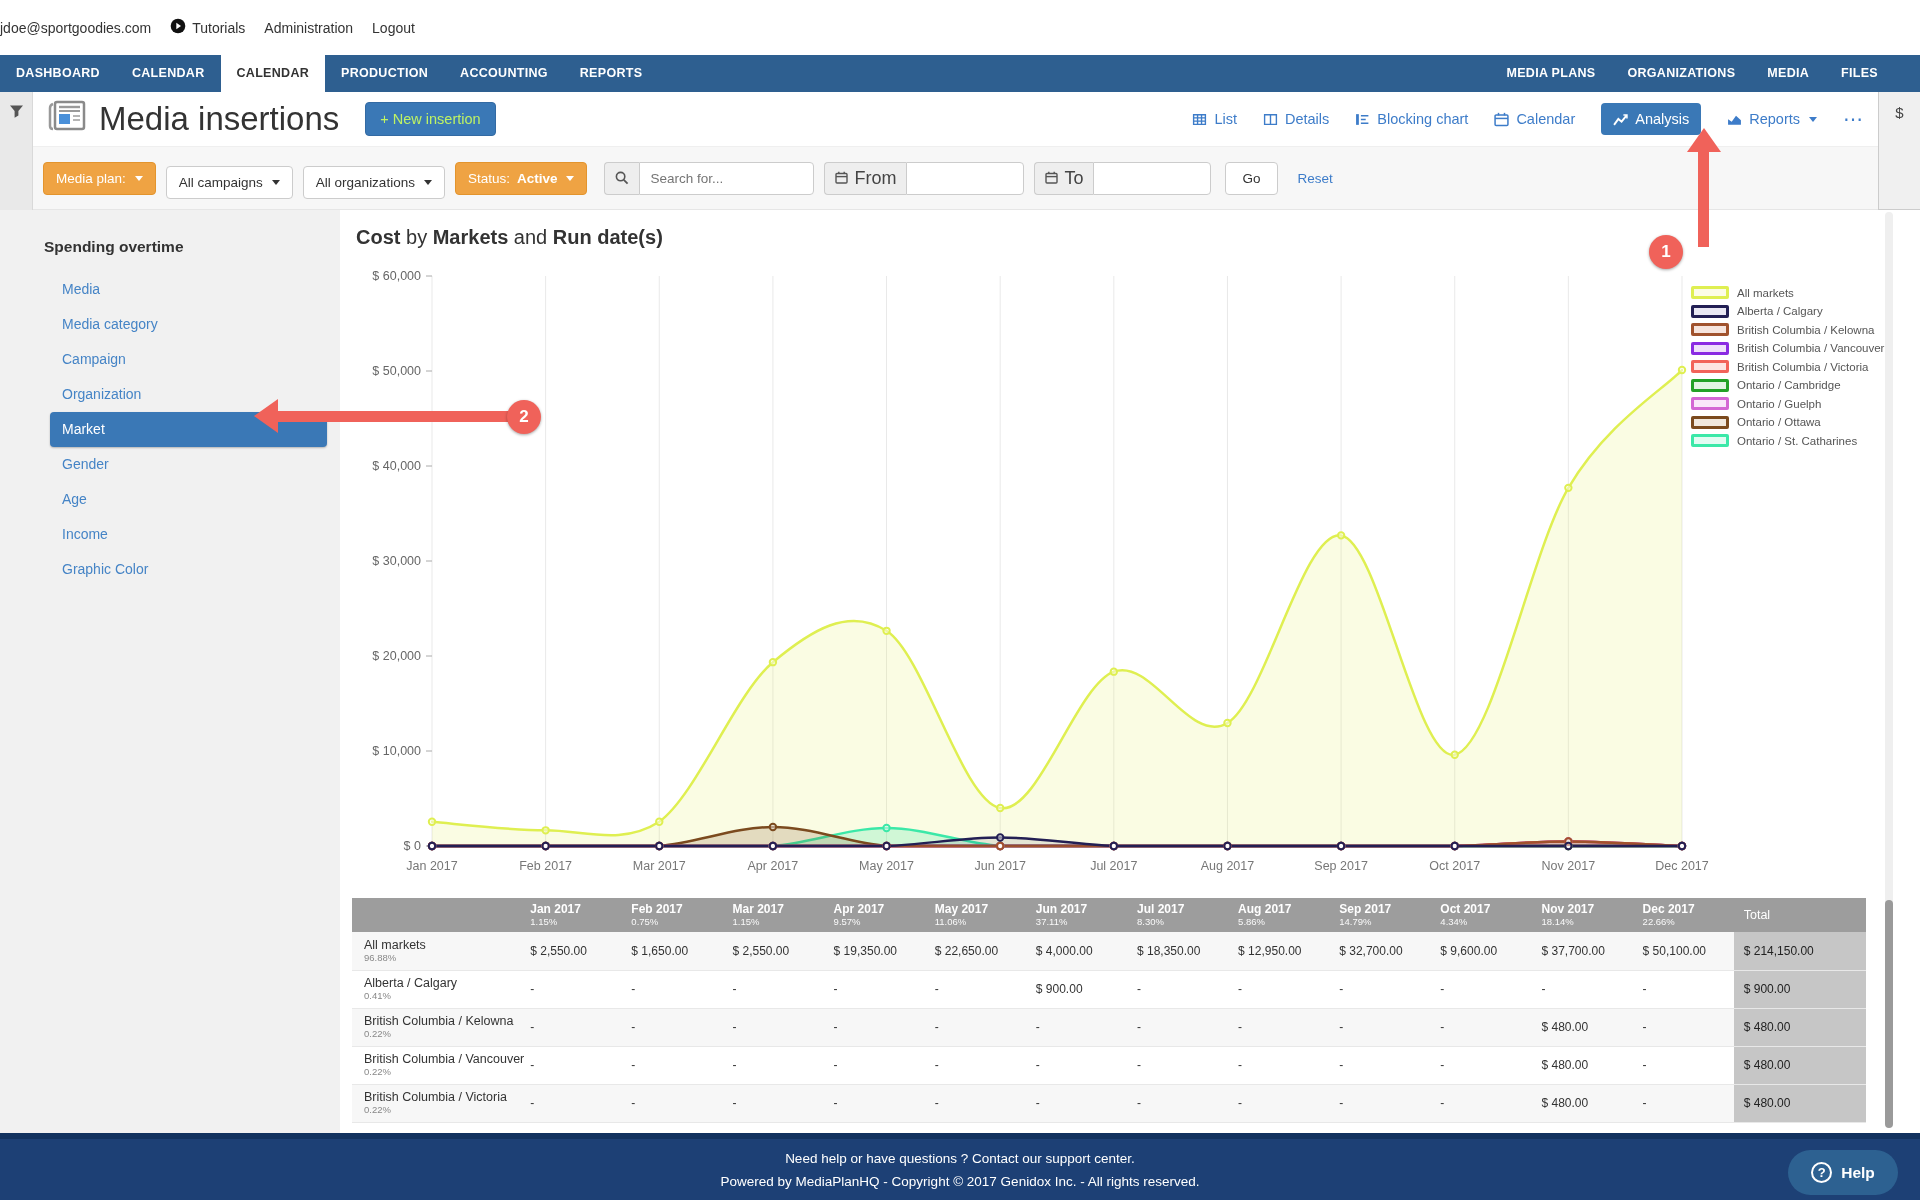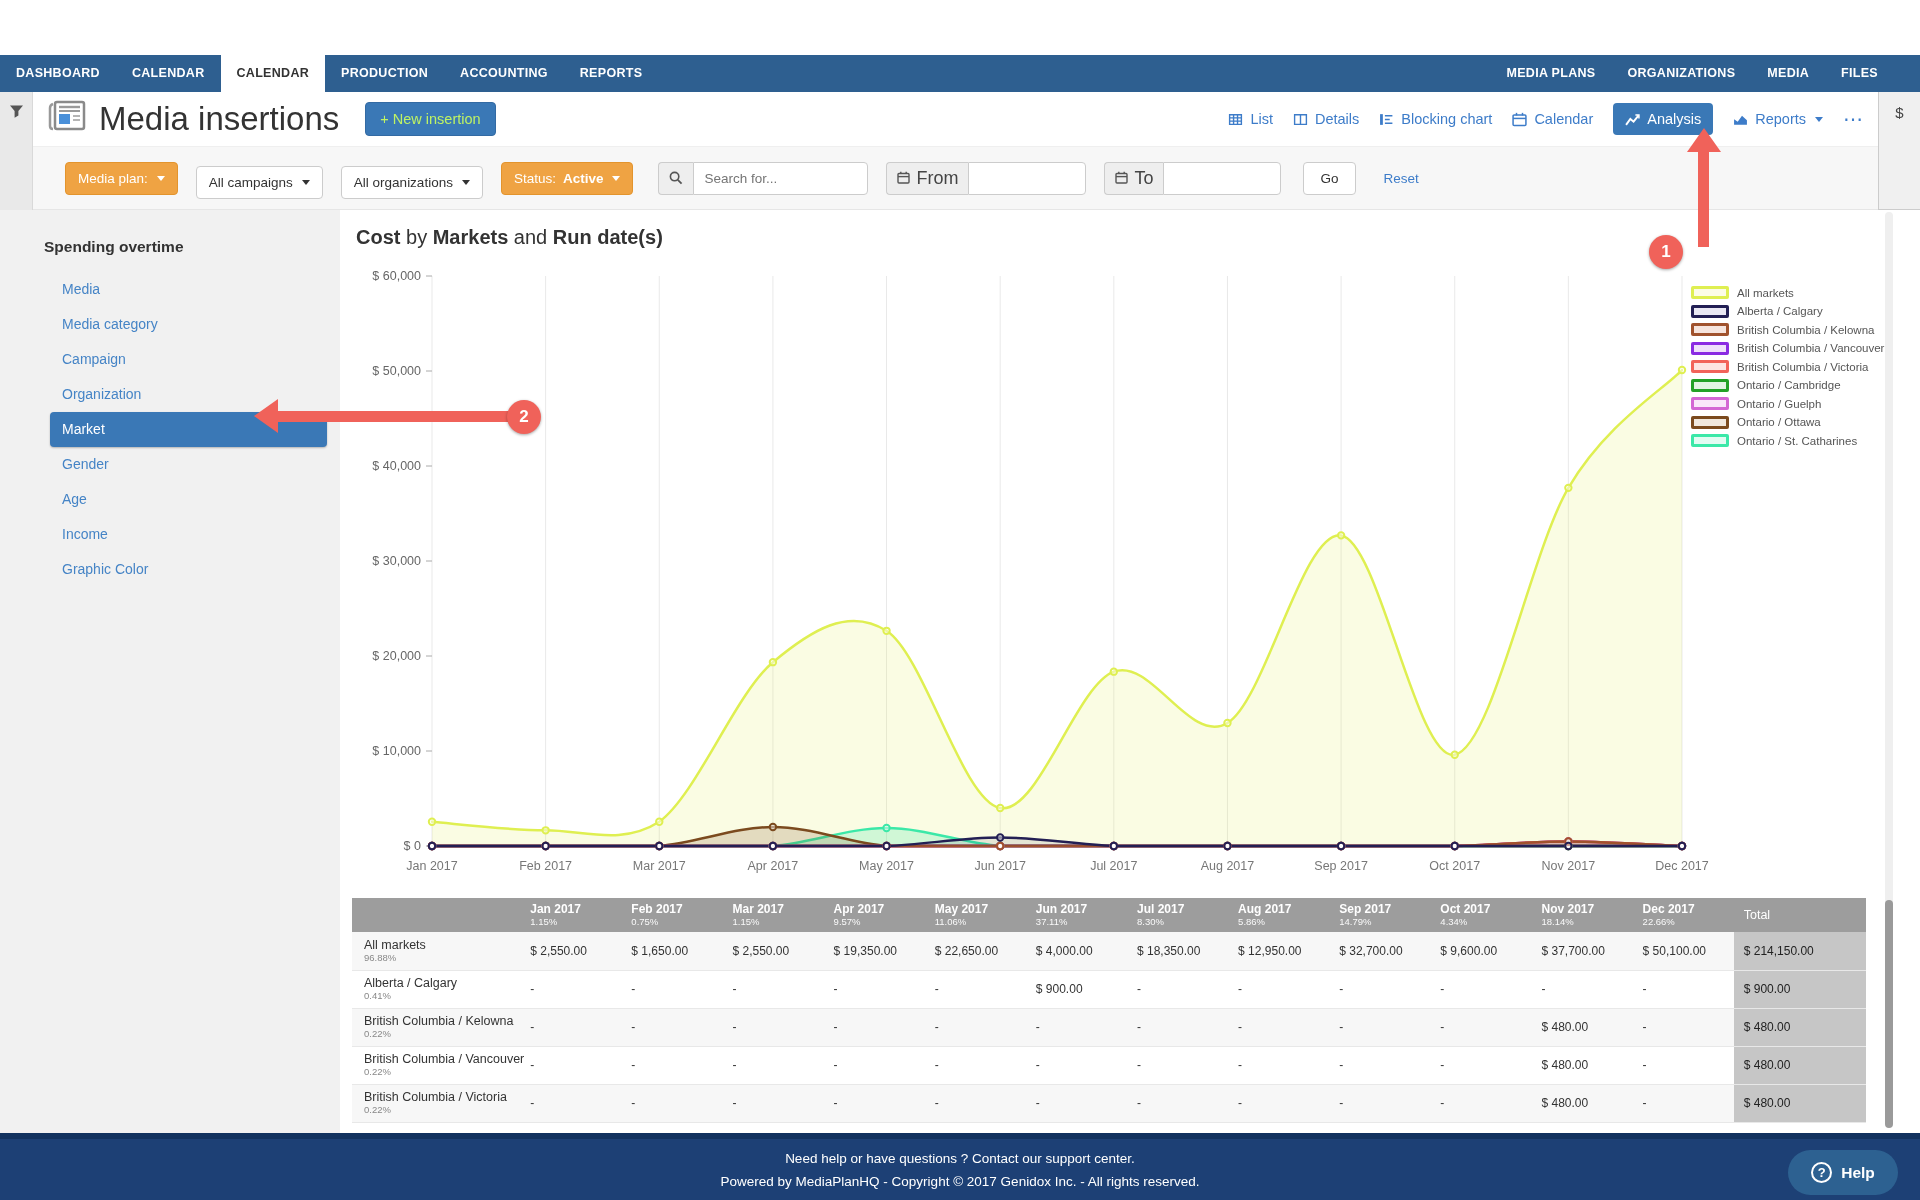--- a/index.html
+++ b/index.html
@@ -23,28 +23,28 @@
 
   
   .workspace { position:absolute; left:0; top:92px; width:100%; height:1041px; background:#fff; }
   .rail-left { position:absolute; left:0; top:0; width:33px; height:118px; background:#e9e9e9; border-right:1px solid #d9d9d9; text-align:center; padding-top:12px; }
   .rail-right { position:absolute; right:0; top:0; width:42px; height:118px; background:#f0f0f0; border-left:1px solid #ccc; border-bottom:1px solid #ccc; text-align:center; padding-top:12px; font-size:15px; color:#444; }
 
   .title-row { position:absolute; left:33px; right:42px; top:0; height:55px; background:#fff; display:flex; align-items:center; border-bottom:1px solid #efefef; }
   .title-row .news { margin-left:14px; }
   .page-title { font-size:33px; font-weight:500; color:#333; margin-left:12px; white-space:nowrap; }
   .btn-new { margin-left:26px; background:#3a78b6; color:#bef264; border:1px solid #336aa3; border-radius:4px; font-size:14.5px; padding:8px 14px; cursor:pointer; white-space:nowrap; }
-  .views { margin-left:auto; display:flex; align-items:center; gap:20px; padding-right:14px; }
+  .views { margin-left:auto; display:flex; align-items:center; gap:26px; padding-right:14px; }
   .view-item { display:flex; align-items:center; gap:7px; color:#3d7cc9; font-size:14.5px; cursor:pointer; white-space:nowrap; }
   .view-item.active { background:#3a78b6; color:#fff; border-radius:4px; padding:8px 12px; }
   .view-more { color:#3d7cc9; font-size:20px; cursor:pointer; letter-spacing:1px; }
   .caret { display:inline-block; width:0; height:0; border-left:4px solid transparent; border-right:4px solid transparent; border-top:5px solid currentColor; margin-left:2px; }
 
   
-  .filter-row { position:absolute; left:33px; right:42px; top:55px; height:63px; background:#f7f7f7; border-bottom:1px solid #e6e6e6; display:flex; align-items:center; padding-left:32px; gap:18px; }
+  .filter-row { position:absolute; left:33px; right:42px; top:55px; height:63px; background:#f7f7f7; border-bottom:1px solid #e6e6e6; display:flex; align-items:center; padding-left:10px; gap:10px; }
   .btn-orange { background:#efa343; border:1px solid #e3942d; color:#fff; border-radius:4px; height:33px; padding:0 12px; font-size:13.5px; display:flex; align-items:center; gap:7px; cursor:pointer; white-space:nowrap; }
   .btn-white { background:#fff; border:1px solid #ccc; color:#333; border-radius:4px; height:33px; padding:0 12px; font-size:13.5px; display:flex; align-items:center; gap:7px; cursor:pointer; white-space:nowrap;margin-top:8px; }
   .input-group { display:flex; height:33px; }
   .input-addon { background:#eee; border:1px solid #ccc; border-right:none; border-radius:4px 0 0 4px; display:flex; align-items:center; gap:6px; padding:0 10px; font-size:18px; color:#444; }
   .input-group input { border:1px solid #ccc; border-radius:0 4px 4px 0; width:175px; padding:0 10px; font-size:13.5px; color:#333; font-family:"Liberation Sans", sans-serif; outline:none; background:#fff; }
   .input-group input.date { width:118px; }
   .btn-go { background:#fff; border:1px solid #ccc; border-radius:4px; height:33px; padding:0 16px; font-size:13.5px; color:#333; cursor:pointer; margin-left:4px; }
   .link-reset { color:#3d7cc9; font-size:13.5px; margin-left:10px; cursor:pointer; text-decoration:none; }
 
   
@@ -96,20 +96,34 @@
   .arrow1-head  { position:absolute; left:1687px; top:128px; width:0; height:0; border-left:17px solid transparent; border-right:17px solid transparent; border-bottom:24px solid #f0625a; z-index:59; }
   .arrow2-shaft { position:absolute; left:276px; top:411px; width:254px; height:11px; background:#f0625a; z-index:59; }
   .arrow2-head  { position:absolute; left:254px; top:399px; width:0; height:0; border-top:17px solid transparent; border-bottom:17px solid transparent; border-right:24px solid #f0625a; z-index:59; }
 </style>
 </head>
 <body>
 
 <div class="app">
 
   <header class="topbar">
+    <div class="top-links">
+      <span>jdoe@sportgoodies.com</span>
+      <span class="lnk">
+        <span>
+          <svg width="16" height="16" viewBox="0 0 16 16">
+              <circle cx="8" cy="8" r="7.3" fill="#111"></circle>
+              <path d="M6.3 4.8 L11 8 L6.3 11.2 Z" fill="#fff"></path>
+            </svg>
+        </span>
+        <span>Tutorials</span>
+      </span>
+      <span class="lnk">Administration</span>
+      <span class="lnk">Logout</span>
+    </div>
   </header>
 
   <nav class="mainnav">
     <div class="nav-group" id="nav-left">
         <div class="nav-item">DASHBOARD</div>
         <div class="nav-item">CALENDAR</div>
         <div class="nav-item active">CALENDAR</div>
         <div class="nav-item">PRODUCTION</div>
         <div class="nav-item">ACCOUNTING</div>
         <div class="nav-item">REPORTS</div>

